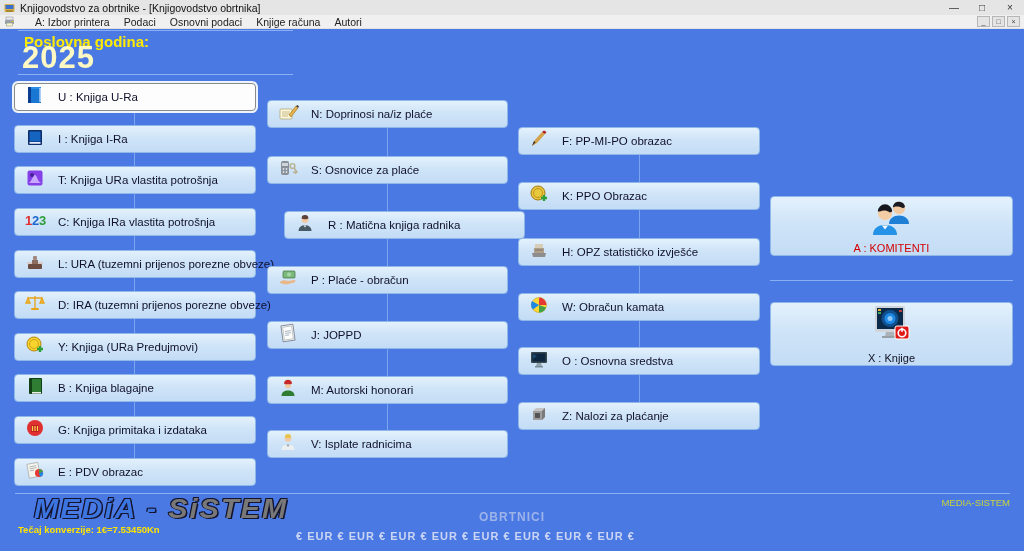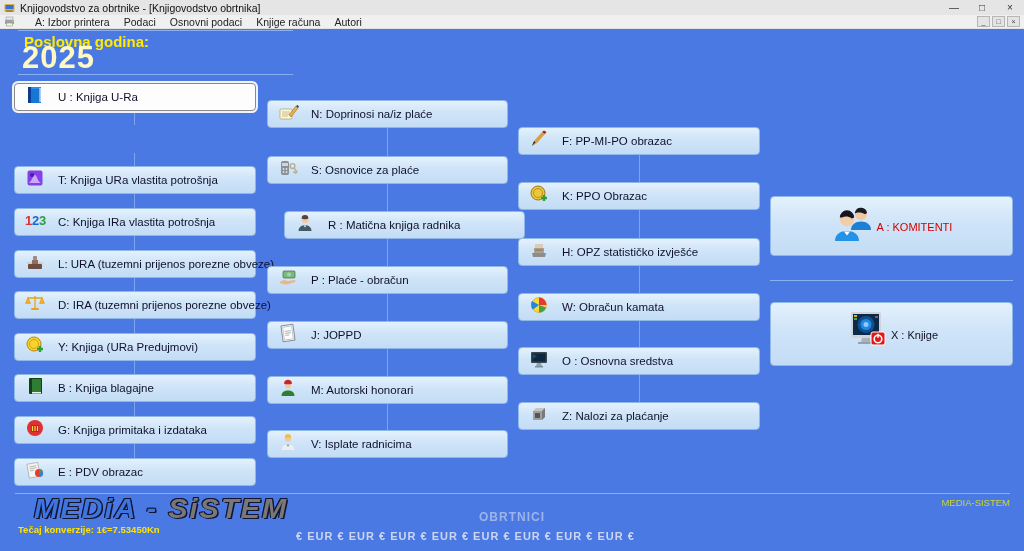--- a/index.html
+++ b/index.html
@@ -25,21 +25,21 @@
   .yearlabel{position:absolute;left:24px;top:33px;font-size:15px;font-weight:bold;color:#ffeb00;}
   .yearbig{position:absolute;left:22px;top:40px;font-size:31px;font-weight:bold;color:#fef9c3;letter-spacing:1px;}
 
   
   .btn{position:absolute;height:28px;background:linear-gradient(180deg,#e3f1fc 0%,#cfe4f8 45%,#c3dcf5 100%);
     border:1px solid #8fb8e8;border-radius:4px;display:flex;align-items:center;box-sizing:border-box;
     padding-left:9px;cursor:pointer;}
   .btn .lbl{margin-left:12px;font-size:11.5px;color:#10102a;white-space:nowrap;}
   .btn.focused{background:#fdfdfd;border:1px solid #8a8a8a;box-shadow:0 0 0 2px #eef4fb;}
   .bigbtn{position:absolute;background:linear-gradient(180deg,#e3f1fc 0%,#cfe4f8 45%,#c3dcf5 100%);
-    border:1px solid #8fb8e8;border-radius:4px;display:flex;align-items:center;
+    border:1px solid #8fb8e8;border-radius:4px;display:flex;flex-direction:column;align-items:center;
     justify-content:center;box-sizing:border-box;cursor:pointer;}
   .bigbtn .biglbl{font-size:11px;margin-top:1px;}
   .lbl-red{color:#d40000;}
   .lbl-dark{color:#101020;}
 
   .vline{position:absolute;width:1px;background:#7da4ee;}
   .sep{position:absolute;height:1px;background:#8ab0f4;}
 
   
   .logo{position:absolute;left:34px;top:492px;font-size:29px;font-weight:bold;font-style:italic;
@@ -113,20 +113,28 @@
 
   <div class="btn focused" style="left:14px;top:83px;width:242px">
     <span><svg width="22" height="22" viewBox="0 0 22 22">
           <path d="M4 3h3v16H4z" fill="#0a3d91"></path>
           <path d="M7 3h10v16H7z" fill="#1976d2"></path>
           <path d="M7 3h10v2H7z" fill="#2b8fe8"></path>
           <rect x="15.5" y="4" width="1.2" height="14" fill="#eaf4ff"></rect>
         </svg></span>
     <span class="lbl">U : Knjiga U-Ra</span>
   </div>
+  <div class="btn" style="left:14px;top:125px;width:242px">
+    <span><svg width="22" height="22" viewBox="0 0 22 22">
+          <rect x="4" y="4" width="14" height="15" rx="1" fill="#0d2d6b"></rect>
+          <rect x="5.5" y="5.5" width="11" height="10" fill="#1565c0"></rect>
+          <rect x="5.5" y="16" width="11" height="1.8" fill="#e3e9f5"></rect>
+        </svg></span>
+    <span class="lbl">I : Knjiga I-Ra</span>
+  </div>
   <div class="btn" style="left:14px;top:166px;width:242px">
     <span><svg width="22" height="22" viewBox="0 0 22 22">
           <rect x="3.5" y="3.5" width="15" height="15" rx="2" fill="#8640e8"></rect>
           <path d="M5 16c3-2 4-8 6-8s2 6 6 8z" fill="#c9a8ff"></path>
           <circle cx="8" cy="8" r="2" fill="#4a1f9c"></circle>
         </svg></span>
     <span class="lbl">T: Knjiga URa vlastita potrošnja</span>
   </div>
   <div class="btn" style="left:14px;top:208px;width:242px">
     <span><svg width="22" height="22" viewBox="0 0 22 22">

